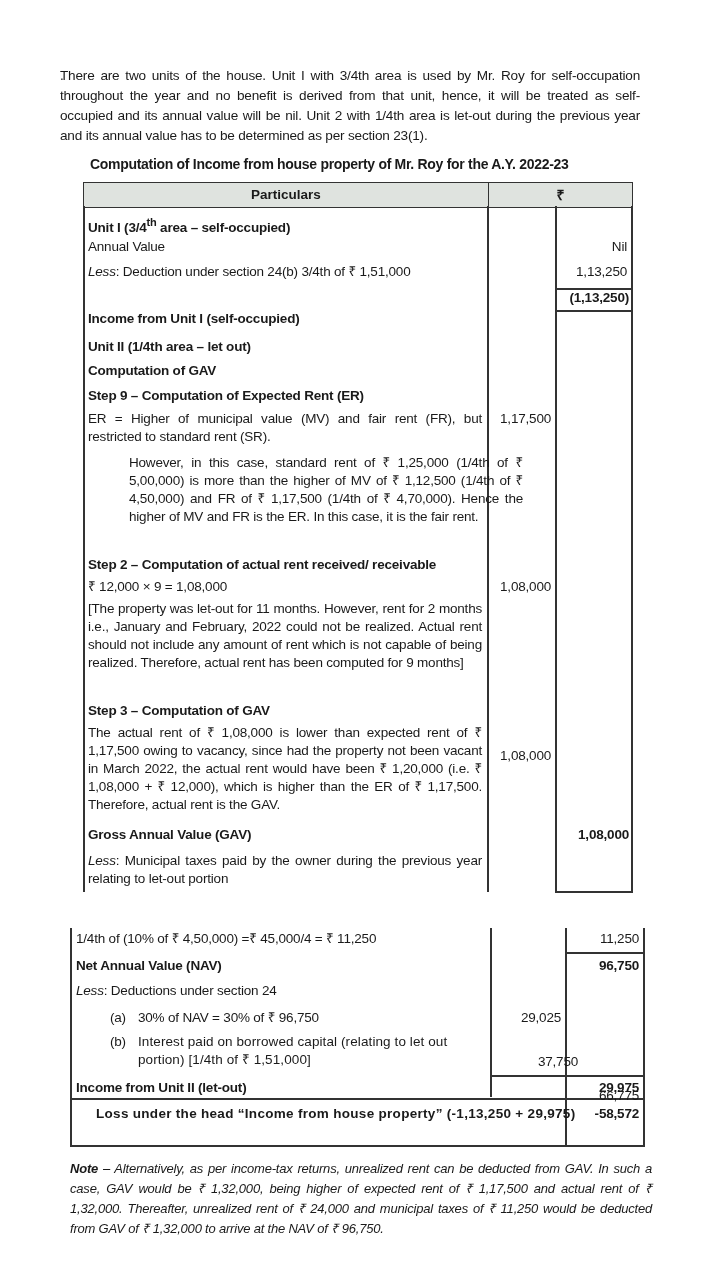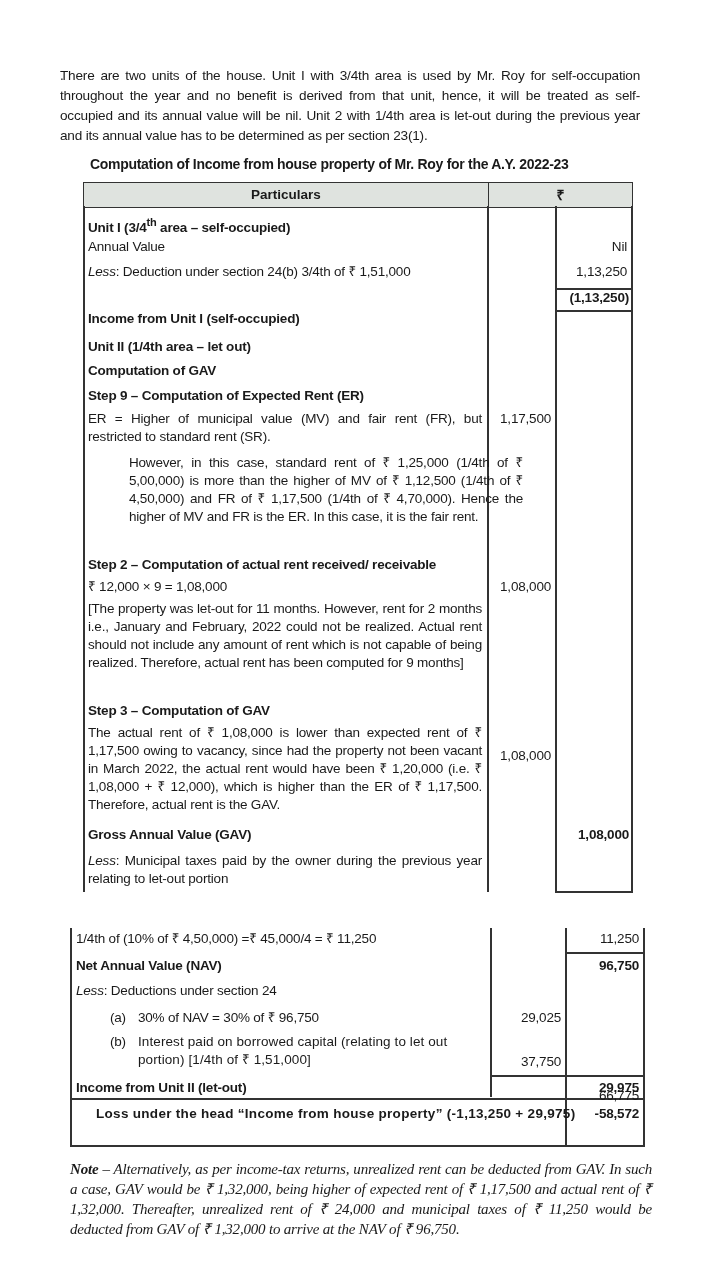--- a/index.html
+++ b/index.html
@@ -36,22 +36,22 @@
   .vline { position: absolute; background: #333; width: 1.5px; }
   .hline { position: absolute; background: #333; height: 1.5px; }
   .cell { position: absolute; font-size: 13.5px; line-height: 18px; letter-spacing: -0.2px; }
   .para { text-align: justify; text-align-last: left; }
   .b { font-weight: bold; }
   .i { font-style: italic; }
   .r { text-align: right; }
   
   .note {
     position: absolute; left: 70px; top: 1159px; width: 582px;
-    font-size: 15px; line-height: 20px; font-style: italic;
-    text-align: justify; text-align-last: left; letter-spacing: -0.2px; font-family: Liberation Serif, serif;
+    font-size: 13px; line-height: 20px; font-style: italic;
+    text-align: justify; text-align-last: left; letter-spacing: -0.2px;
   }
 </style>
 </head>
 <body>
 
 <div class="intro">
   <span class="dot">.</span>
   <div class="txt">There are two units of the house. Unit I with 3/4th area is used by Mr. Roy for self-occupation throughout the year and no benefit is derived from that unit, hence, it will be treated as self-occupied and its annual value will be nil. Unit 2 with 1/4th area is let-out during the previous year and its annual value has to be determined as per section 23(1).</div>
 </div>
 
@@ -124,21 +124,21 @@
 <div class="cell" style="left:76px; top:982px; width:410px;">
   <span class="i">Less</span><span>: Deductions under section 24</span>
 </div>
 
 <div class="cell" style="left:110px; top:1009px; width:24px;">(a)</div>
 <div class="cell" style="left:138px; top:1009px; width:345px;">30% of NAV = 30% of ₹ 96,750</div>
 <div class="cell r" style="left:493px; top:1009px; width:68px;">29,025</div>
 
 <div class="cell" style="left:110px; top:1033px; width:24px;">(b)</div>
 <div class="cell" style="left:138px; top:1033px; width:350px; letter-spacing:0.1px;">Interest paid on borrowed capital (relating to let out portion) [1/4th of ₹ 1,51,000]</div>
-<div class="cell r" style="left:493px; top:1053px; width:68px;">37,750</div>
+<div class="cell r" style="left:510px; top:1053px; width:68px;">37,750</div>
 <div class="cell r" style="left:568px; top:1053px; width:71px;margin-top:34px;">66,775</div>
 
 <div class="cell b" style="left:76px; top:1079px; width:410px;">Income from Unit II (let-out)</div>
 <div class="cell b r" style="left:568px; top:1079px; width:71px;">29,975</div>
 
 <div class="cell b para" style="left:76px; top:1105px; width:484px; letter-spacing:0.3px;margin-left:20px;">Loss under the head “Income from house property” (-1,13,250 + 29,975)</div>
 <div class="cell b r" style="left:568px; top:1105px; width:71px;">-58,572</div>
 
 <div class="note">
   <span class="b">Note</span><span> – </span><span>Alternatively, as per income-tax returns, unrealized rent can be deducted from GAV. In such a case, GAV would be ₹ 1,32,000, being higher of expected rent of ₹ 1,17,500 and actual rent of ₹ 1,32,000. Thereafter, unrealized rent of ₹ 24,000 and municipal taxes of ₹  11,250 would be deducted from GAV of ₹ 1,32,000 to arrive at the NAV of ₹ 96,750.</span>

